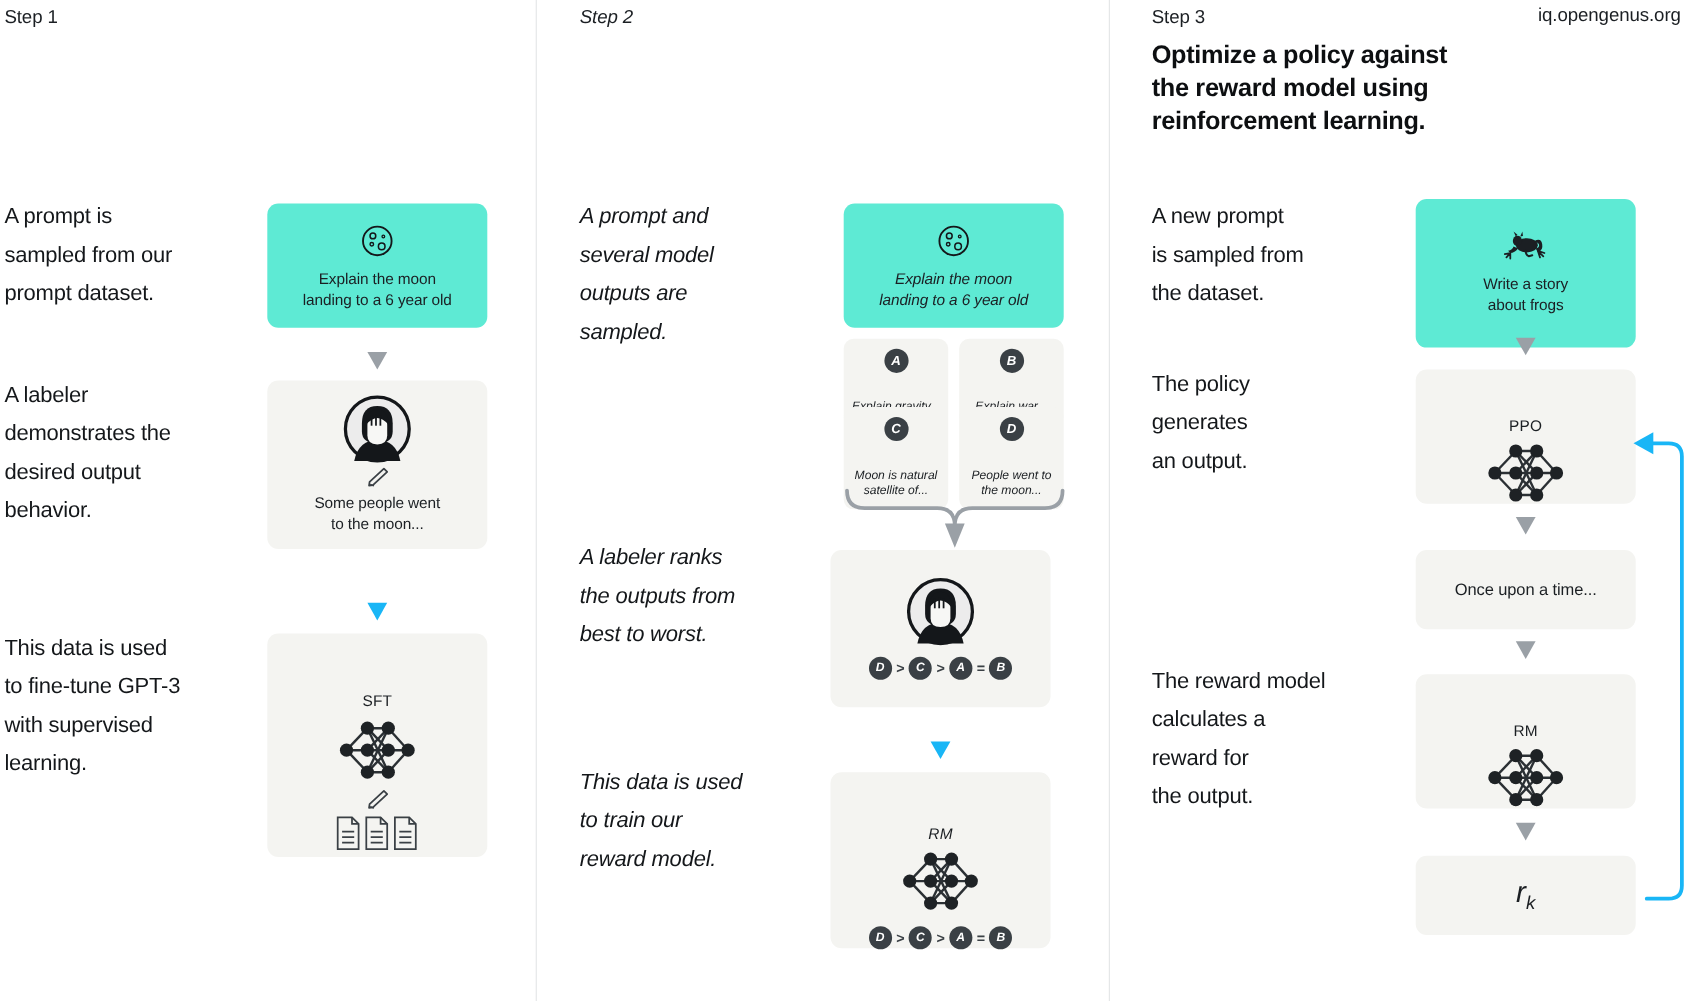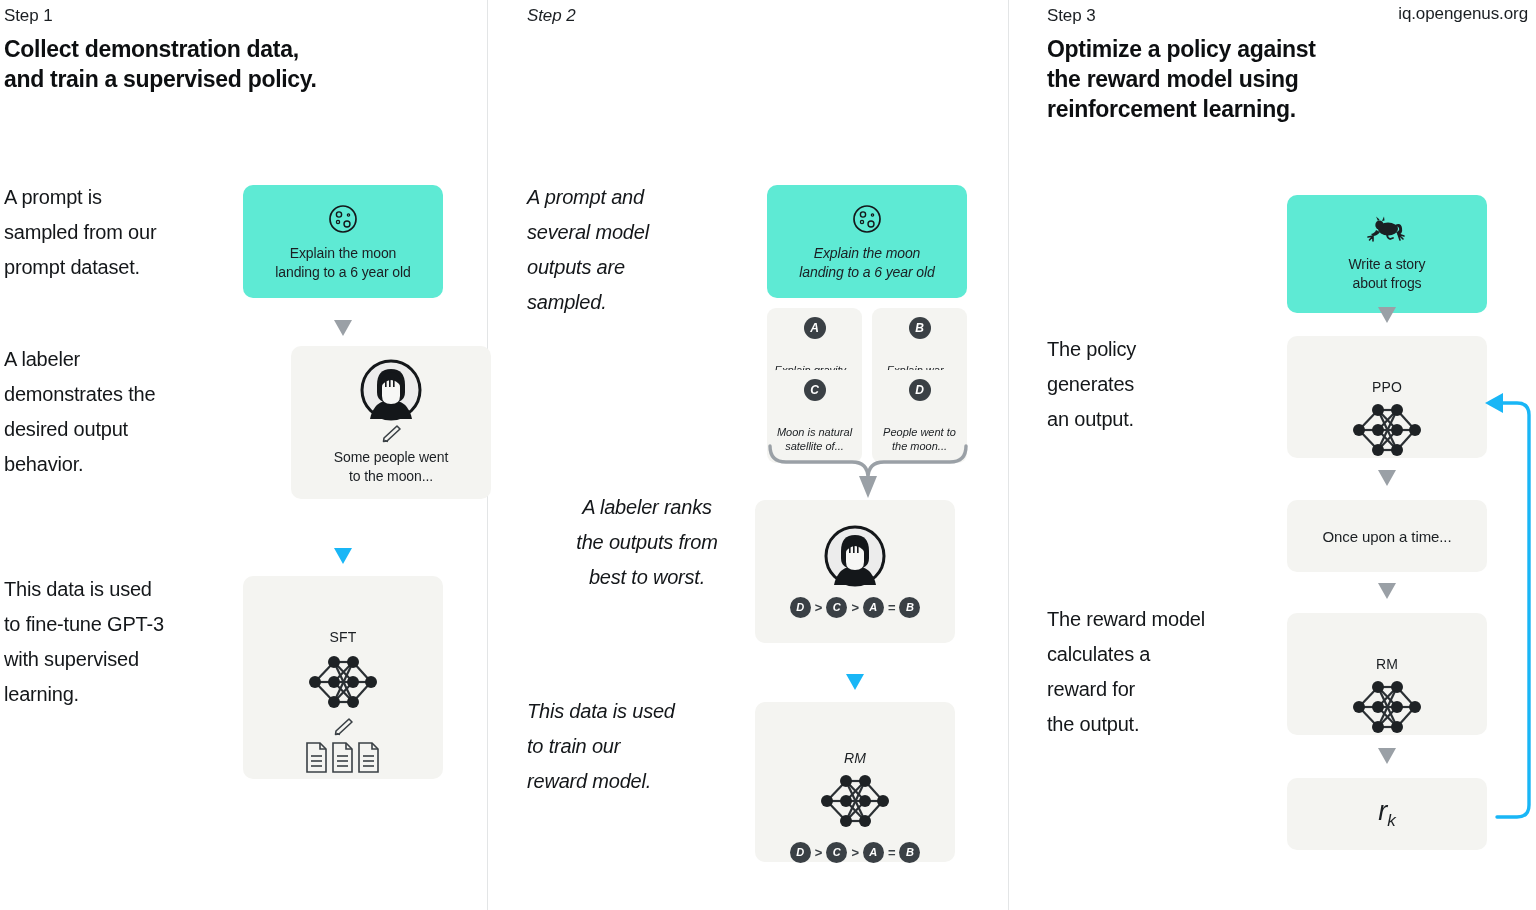--- a/index.html
+++ b/index.html
@@ -179,22 +179,20 @@
 <div class="page">
 
   <div class="divider d1"></div>
   <div class="divider d2"></div>
 
   <div class="watermark">iq.opengenus.org</div>
 
   <div class="col c1">
 
     <div class="step-label" style="left:4px; top:6px;">Step 1</div>
-    <div class="step-title" style="left:4px; top:34px; width:470px;">Collect demonstration data,
-and train a supervised policy.</div>
 
     <div class="body-text" style="left:4px; top:342px; width:240px;">A labeler
 demonstrates the
 desired output
 behavior.</div>
     <div class="body-text" style="left:4px; top:180px; width:230px;">A prompt is
 sampled from our
 prompt dataset.</div>
     <div class="body-text" style="left:4px; top:572px; width:240px;">This data is used
 to fine-tune GPT-3
@@ -210,21 +208,21 @@
           <circle cx="21" cy="22" r="3" fill="none" stroke="#14171a" stroke-width="1.4"></circle>
           <circle cx="22.5" cy="13" r="1.2" fill="none" stroke="#14171a" stroke-width="1.2"></circle>
         </svg>
       </span>
       <div class="card-text" style="margin-top:8px;">Explain the moon
 landing to a 6 year old</div>
     </div>
 
     <div class="arrow" style="left:334px; top:320px;"></div>
 
-    <div class="card" style="left:243px; top:346px; width:200px; height:153px;margin-left:48px;">
+    <div class="card" style="left:243px; top:346px; width:200px; height:153px;">
       <span>
         <svg width="62" height="62" viewBox="0 0 62 62">
           <circle cx="31" cy="31" r="29" fill="#ececec" stroke="#14171a" stroke-width="3"></circle>
           <path d="M10 60 Q14 41 31 41 Q48 41 52 60 Z" fill="#14171a"></path>
           <path d="M17 26 Q17 10 31 10 Q45 10 45 26 L45 33 Q45 44 31 44 Q17 44 17 33 Z" fill="#14171a"></path>
           <path d="M22 28 Q22 17 31 17 Q40 17 40 28 L40 37 Q40 45 31 45 Q22 45 22 37 Z" fill="#f7f7f5"></path>
           <path d="M21 22 Q24 13 31 13 Q38 13 41 22 L41 27 Q36 21 31 21 Q26 21 21 27 Z" fill="#14171a"></path>
           <rect x="25" y="19" width="1.6" height="9" fill="#14171a"></rect>
           <rect x="29" y="18" width="1.6" height="10" fill="#14171a"></rect>
           <rect x="33" y="19" width="1.6" height="9" fill="#14171a"></rect>
@@ -306,21 +304,21 @@
   </div>
 
   <div class="col c2">
 
     <div class="step-label" style="left:39px; top:6px;">Step 2</div>
 
     <div class="body-text" style="left:39px; top:180px; width:230px;">A prompt and
 several model
 outputs are
 sampled.</div>
-    <div class="body-text" style="left:39px; top:490px; width:240px;text-align:center;">A labeler ranks
+    <div class="body-text" style="left:39px; top:490px; width:240px;">A labeler ranks
 the outputs from
 best to worst.</div>
     <div class="body-text" style="left:39px; top:694px; width:240px;">This data is used
 to train our
 reward model.</div>
 
     <div class="card blue" style="left:279px; top:185px; width:200px; height:113px;">
       <span>
         <svg width="34" height="34" viewBox="0 0 34 34">
           <circle cx="17" cy="17" r="13" fill="none" stroke="#14171a" stroke-width="1.7"></circle>
@@ -432,29 +430,32 @@
     </div>
   </div>
 
   <div class="col c3">
 
     <div class="step-label" style="left:38px; top:6px;">Step 3</div>
     <div class="step-title" style="left:38px; top:34px; width:400px;">Optimize a policy against
 the reward model using
 reinforcement learning.</div>
 
+    <div class="body-text" style="left:38px; top:180px; width:240px;">A new prompt
+is sampled from
+the dataset.</div>
     <div class="body-text" style="left:38px; top:332px; width:240px;">The policy
 generates
 an output.</div>
     <div class="body-text" style="left:38px; top:602px; width:250px;">The reward model
 calculates a
 reward for
 the output.</div>
 
-    <div class="card blue" style="left:278px; top:195px; width:200px; height:118px;">
+    <div class="card blue" style="left:278px; top:181px; width:200px; height:135px;">
       <span>
         <svg width="40" height="30" viewBox="0 0 40 30">
           <g fill="#1b1f23">
             <ellipse cx="21" cy="13" rx="10" ry="6.5"></ellipse>
             <ellipse cx="12.5" cy="9" rx="4.2" ry="4.6"></ellipse>
             <path d="M11 5 L9 0.5 L12.5 3.5 Z"></path>
             <path d="M15 5 L17 0.5 L17.5 4.5 Z"></path>
             <path d="M28 9 Q34 6 35 12 Q36 18 31 19 L29 16 Q33 15 32 12 Q31 9.5 28 11 Z"></path>
             <path d="M31 18 L37 20 M31 18 L36 23 M31 18 L33 24" stroke="#1b1f23" stroke-width="1.6" fill="none" stroke-linecap="round"></path>
             <path d="M13 16 Q10 20 6 20 L4 18 Q8 17 9 14 Z"></path>

